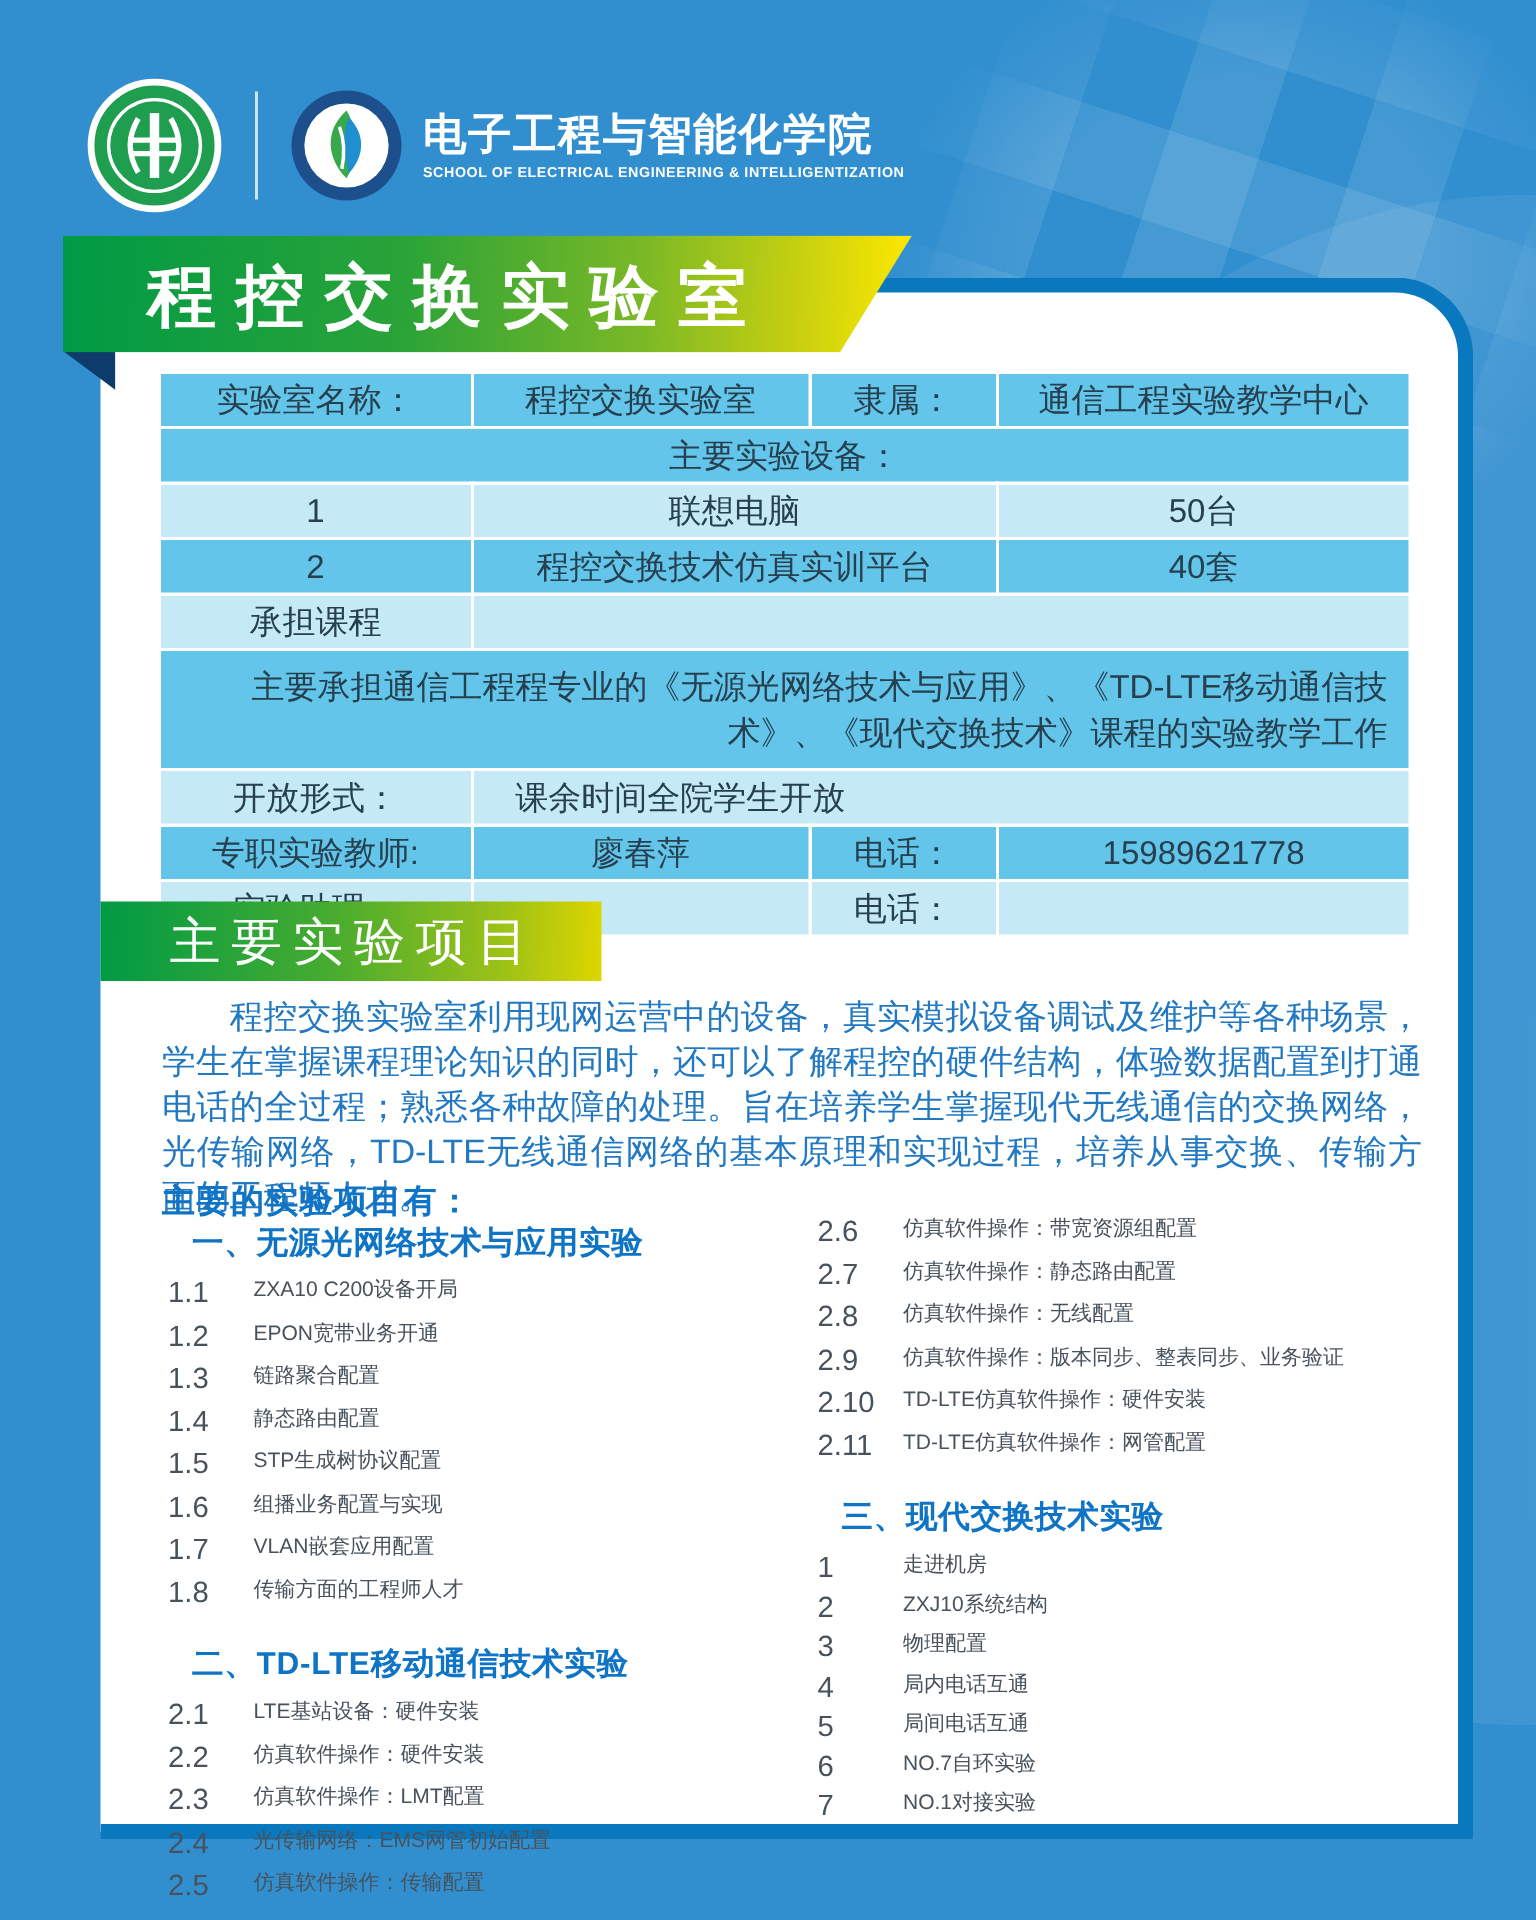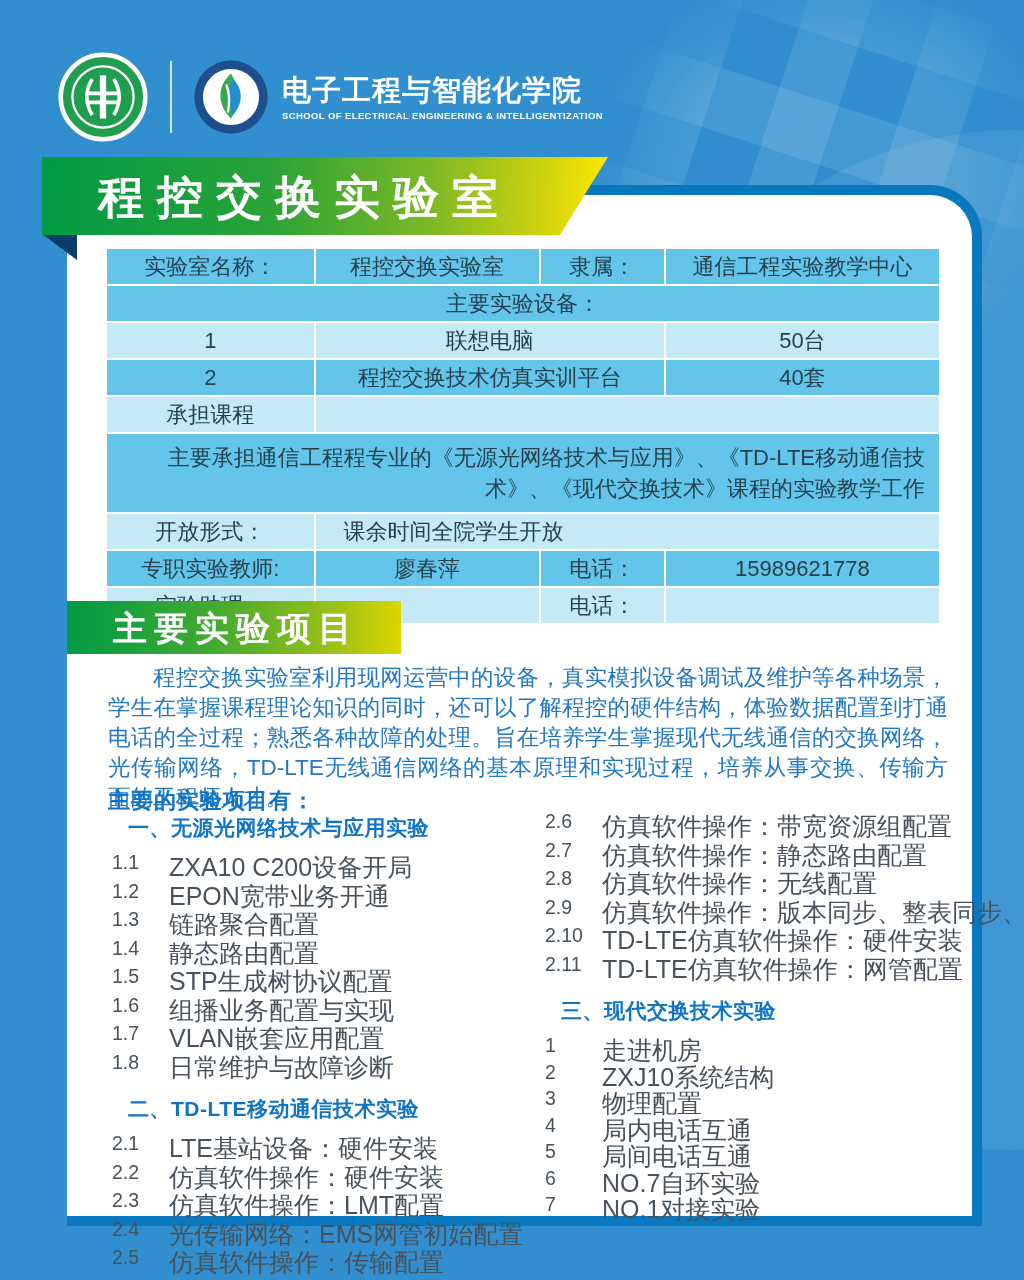--- a/index.html
+++ b/index.html
@@ -49,21 +49,21 @@
     color:#fff;font-size:46px;font-weight:bold;letter-spacing:13px;line-height:80px;
     padding-left:56px;box-sizing:border-box;white-space:nowrap;
   }
   .banner1-fold{
     position:absolute;left:42px;top:234px;width:35px;height:26px;z-index:2;
     background:#0d3c6b;clip-path:polygon(0 0,100% 0,100% 100%);
   }
   .banner2{
     position:absolute;left:67px;top:601px;width:334px;height:53px;z-index:3;
     background:linear-gradient(92deg,#009a45 0%,#45ab30 45%,#9cc117 80%,#ddd600 100%);
-    color:#fff;font-size:34px;font-weight:bold;letter-spacing:7px;line-height:54px;
+    color:#fff;font-size:34px;font-weight:normal;letter-spacing:7px;line-height:54px;
     padding-left:46px;box-sizing:border-box;white-space:nowrap;
   }
   
   .info-table{
     position:absolute;left:105px;top:247px;width:836px;z-index:2;
     border-collapse:collapse;table-layout:fixed;
   }
   .info-table td{
     border:2px solid #fff;text-align:center;vertical-align:middle;
     font-size:22px;color:#26404f;padding:3px 6px;height:29px;line-height:1.25;
@@ -87,21 +87,21 @@
   .col-left{position:absolute;left:112px;top:814px;width:412px;z-index:2;}
   .col-right{position:absolute;left:545px;top:810px;width:420px;z-index:2;}
   .group-heading{
     color:#0f74c5;font-size:21px;font-weight:bold;letter-spacing:0.5px;
     margin:0 0 9px 16px;white-space:nowrap;
   }
   .group-heading.gap{margin-top:16px;}
   .exp-item{display:flex;align-items:flex-start;height:28.5px;}
   .col-right .group:last-child .exp-item{height:26.5px;}
   .exp-num{flex:0 0 57px;color:#47525c;font-size:19.5px;}
-  .exp-txt{color:#47525c;font-size:25px;white-space:nowrap;}
+  .exp-txt{color:#47525c;font-size:14px;white-space:nowrap;}
 </style>
 </head>
 <body>
 
 <div class="bg-checker"></div>
 <div class="bg-curve"></div>
 
 <div class="header">
   <svg class="uni-logo" viewBox="0 0 100 100">
     <circle cx="50" cy="50" r="47" fill="#1f9e50" stroke="#ffffff" stroke-width="5"></circle>
@@ -213,21 +213,21 @@
       <div class="exp-item">
         <span class="exp-num">1.6</span>
         <span class="exp-txt">组播业务配置与实现</span>
       </div>
       <div class="exp-item">
         <span class="exp-num">1.7</span>
         <span class="exp-txt">VLAN嵌套应用配置</span>
       </div>
       <div class="exp-item">
         <span class="exp-num">1.8</span>
-        <span class="exp-txt">日常维护与故障诊断</span>
+        <span class="exp-txt">传输方面的工程师人才</span>
       </div>
     </div>
     <div class="group">
       <div class="group-heading gap">二、TD-LTE移动通信技术实验</div>
       <div class="exp-item">
         <span class="exp-num">2.1</span>
         <span class="exp-txt">LTE基站设备：硬件安装</span>
       </div>
       <div class="exp-item">
         <span class="exp-num">2.2</span>

